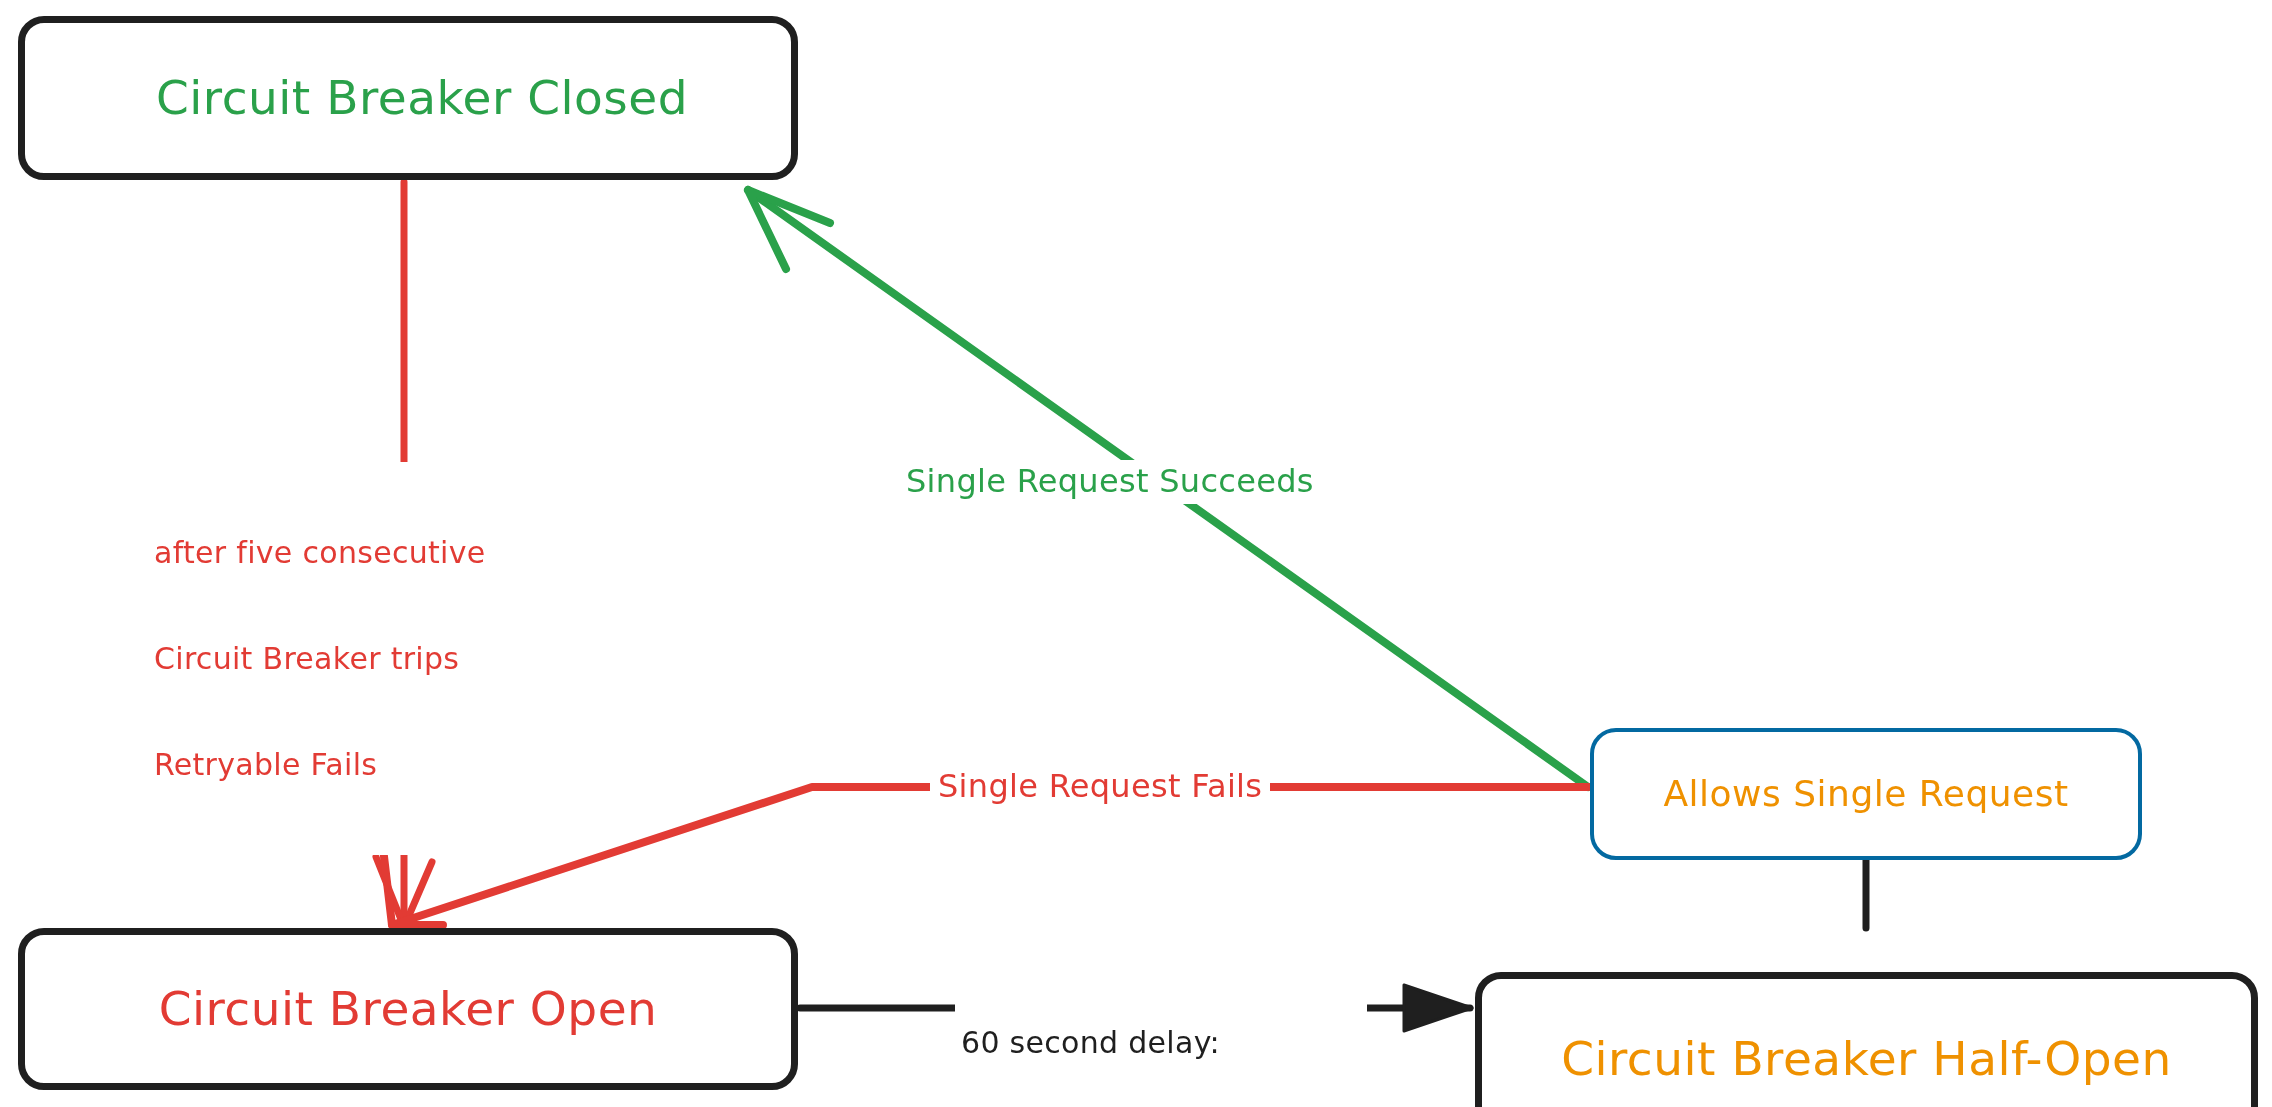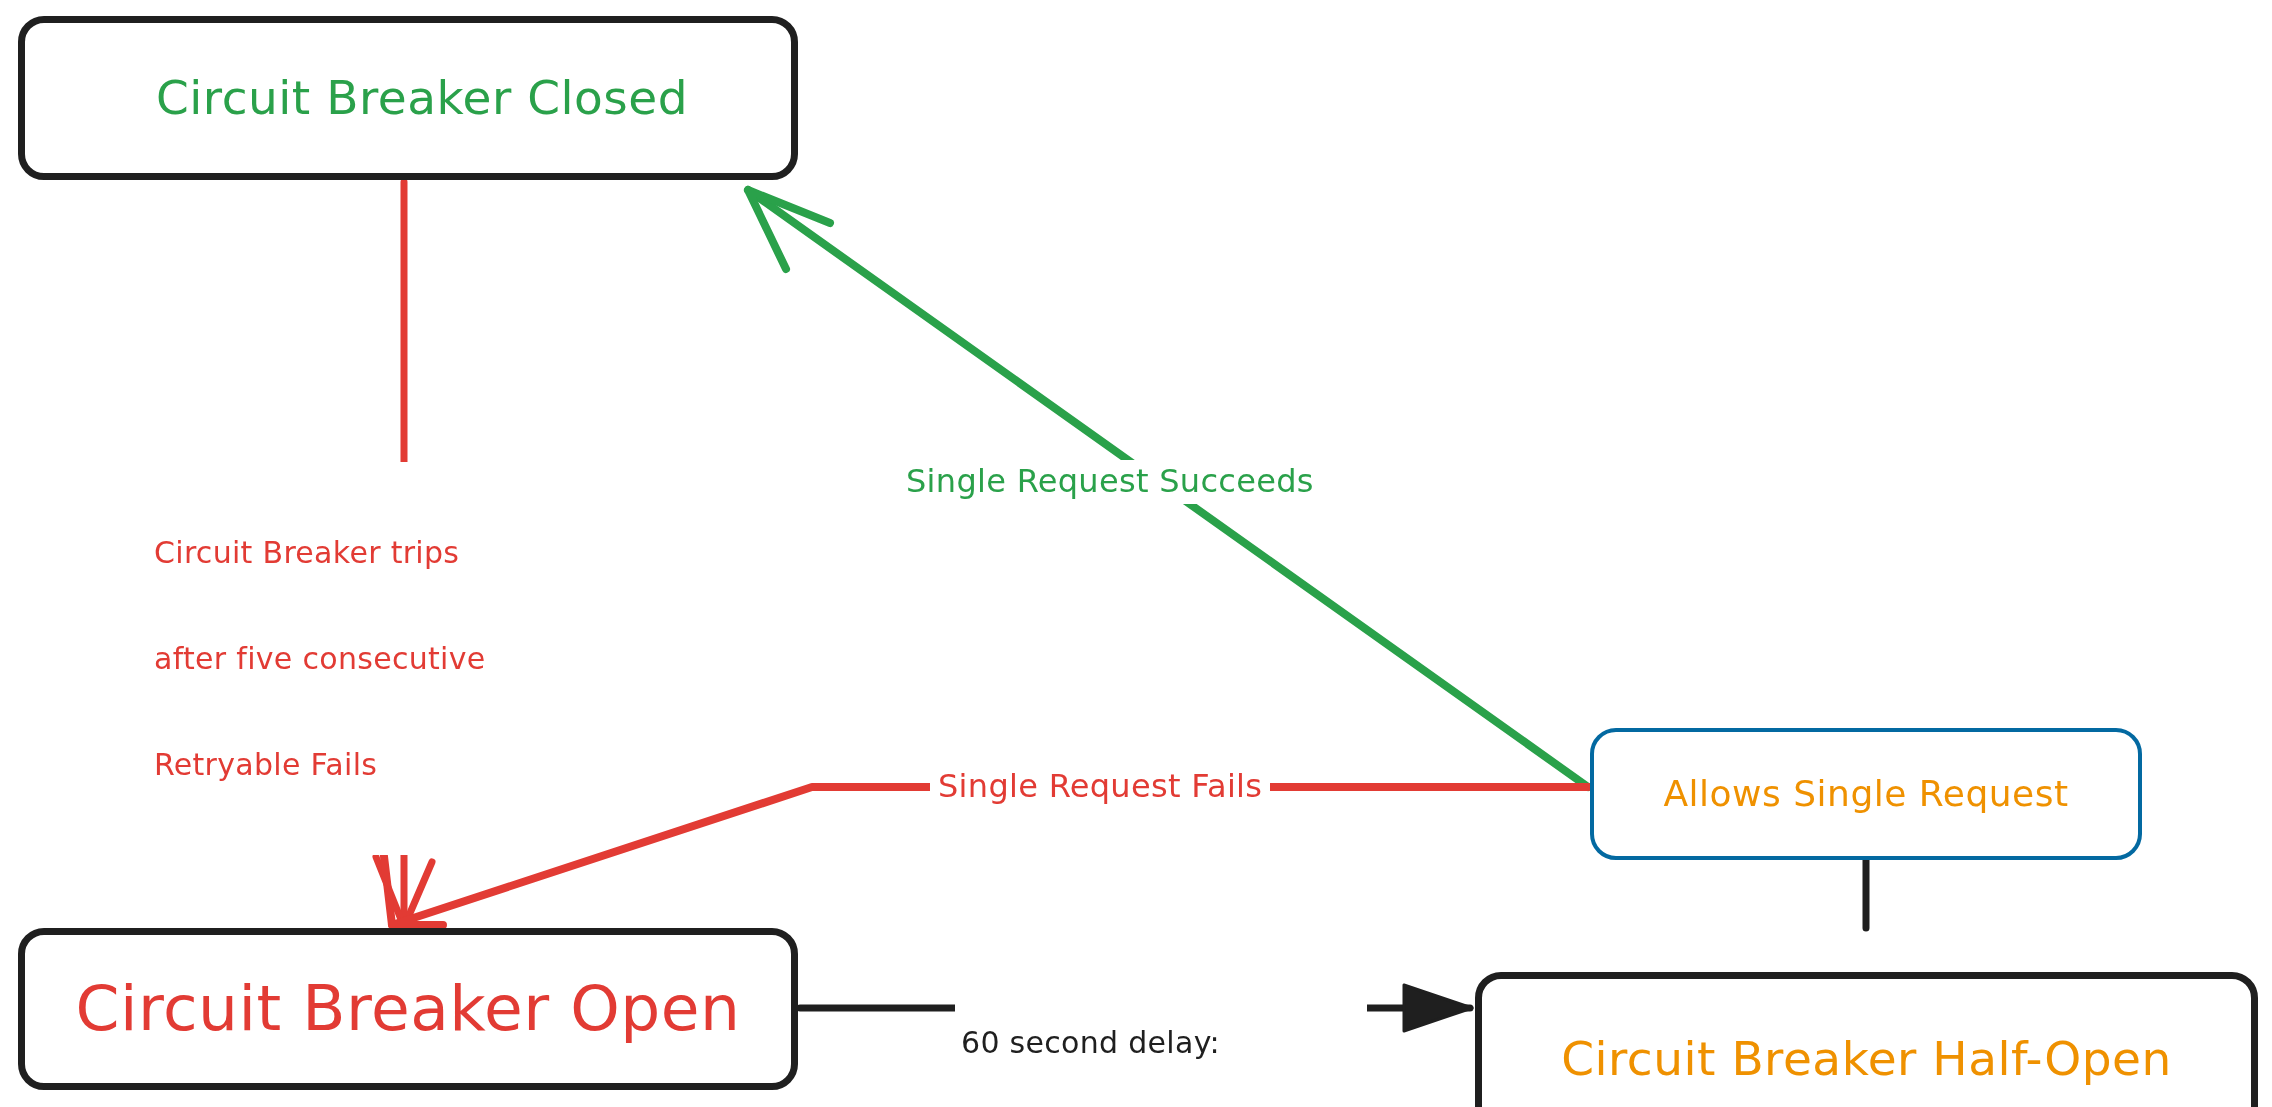--- a/index.html
+++ b/index.html
@@ -50,21 +50,21 @@
   }
   #node-closed .node-label {
     color: #2aa14a;
     font-size: 47px;
   }
   #node-open {
     left: 18px;  top: 928px; width: 780px; height: 162px;
   }
   #node-open .node-label {
     color: #e23b34;
-    font-size: 63px;
+    font-size: 47px;
   }
   #node-allows {
     left: 1590px; top: 728px; width: 552px; height: 132px;
   }
   #node-allows .node-label {
     color: #ef9100;
     font-size: 36px;
   }
   #node-halfopen {
     left: 1475px; top: 972px; width: 783px; height: 174px; text-align: right;
@@ -155,22 +155,22 @@
 
   <div class="node node-orange" id="node-allows">
     <span class="node-label">Allows Single Request</span>
   </div>
 
   <div class="node node-black" id="node-halfopen">
     <span class="node-label">Circuit Breaker Half-Open</span>
   </div>
 
   <div class="edge-label" id="label-trips">
+    <div>after five consecutive</div>
     <div>Circuit Breaker trips</div>
-    <div>after five consecutive</div>
     <div>Retryable Fails</div>
   </div>
 
   <div class="edge-label" id="label-succeeds">Single Request Succeeds</div>
 
   <div class="edge-label" id="label-fails">Single Request Fails</div>
 
   <div class="edge-label" id="label-delay">
     <div>60 second delay:</div>
     

